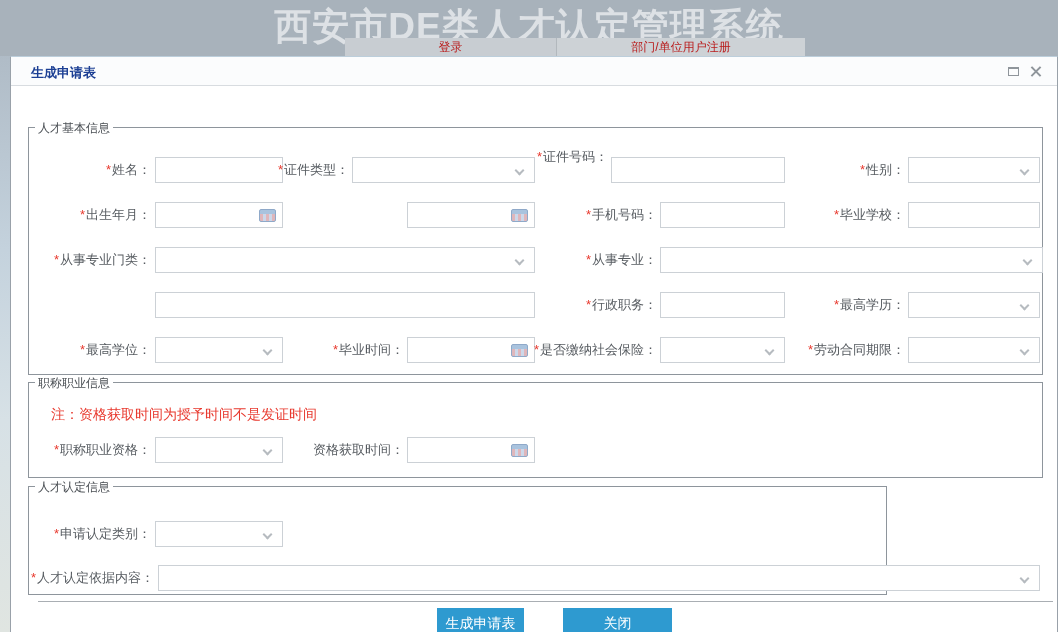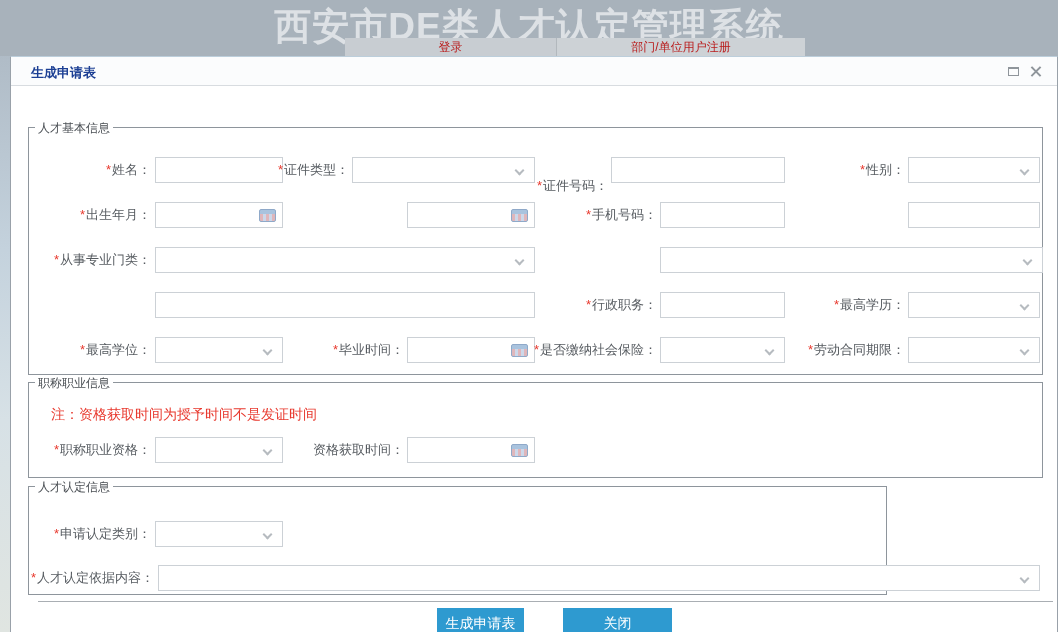--- a/index.html
+++ b/index.html
@@ -98,42 +98,44 @@
   <div class="fs fs1">
     <span class="fs-legend">人才基本信息</span>
   </div>
 
   <div class="flabel" style="left:40px;top:157px;width:111px"><span class="star">*</span><span>姓名：</span></div>
   <input class="ctl" style="left: 155px; top: 157px; width: 128px;">
   <div class="flabel" style="left:240px;top:157px;width:109px"><span class="star">*</span><span>证件类型：</span></div>
   <div class="ctl sel" style="left:352px;top:157px;width:183px">
       <span class="chev"></span>
     </div>
-  <div class="flabel" style="left:498px;top:173px;width:110px"><span class="star">*</span><span>证件号码：</span></div>
+  <div class="flabel" style="left:498px;top:144px;width:110px"><span class="star">*</span><span>证件号码：</span></div>
   <input class="ctl" style="left: 611px; top: 157px; width: 174px;">
   <div class="flabel" style="left:794px;top:157px;width:111px"><span class="star">*</span><span>性别：</span></div>
   <div class="ctl sel" style="left:908px;top:157px;width:132px">
       <span class="chev"></span>
     </div>
 
   <div class="flabel" style="left:40px;top:202px;width:111px"><span class="star">*</span><span>出生年月：</span></div>
   <div class="ctl datef" style="left:155px;top:202px;width:128px">
       <span class="cal"></span>
     </div>
   <div class="ctl datef" style="left:407px;top:202px;width:128px">
       <span class="cal"></span>
     </div>
   <div class="flabel" style="left:546px;top:202px;width:111px"><span class="star">*</span><span>手机号码：</span></div>
   <input class="ctl" style="left: 660px; top: 202px; width: 125px;">
+  <div class="flabel" style="left:794px;top:202px;width:111px"><span class="star">*</span><span>毕业学校：</span></div>
   <input class="ctl" style="left: 908px; top: 202px; width: 132px;">
 
   <div class="flabel" style="left:20px;top:247px;width:131px"><span class="star">*</span><span>从事专业门类：</span></div>
   <div class="ctl sel" style="left:155px;top:247px;width:380px">
       <span class="chev"></span>
     </div>
+  <div class="flabel" style="left:546px;top:247px;width:111px"><span class="star">*</span><span>从事专业：</span></div>
   <div class="ctl sel" style="left:660px;top:247px;width:383px">
       <span class="chev"></span>
     </div>
 
   <input class="ctl" style="left: 155px; top: 292px; width: 380px;">
   <div class="flabel" style="left:546px;top:292px;width:111px"><span class="star">*</span><span>行政职务：</span></div>
   <input class="ctl" style="left: 660px; top: 292px; width: 125px;">
   <div class="flabel" style="left:794px;top:292px;width:111px"><span class="star">*</span><span>最高学历：</span></div>
   <div class="ctl sel" style="left:908px;top:292px;width:132px">
       <span class="chev"></span>

